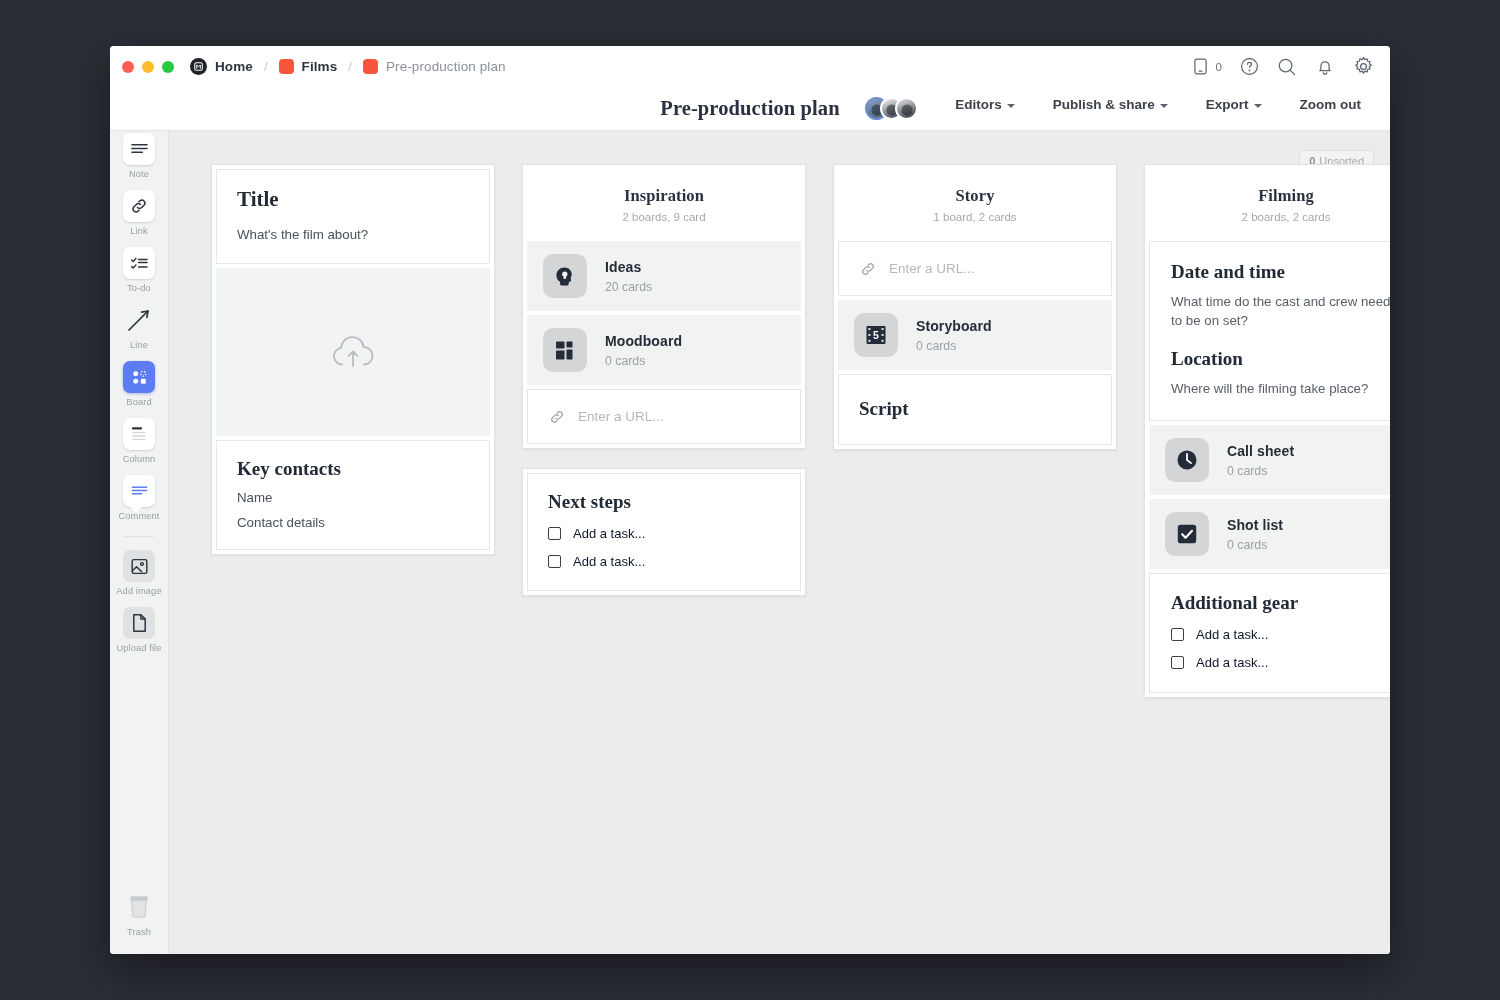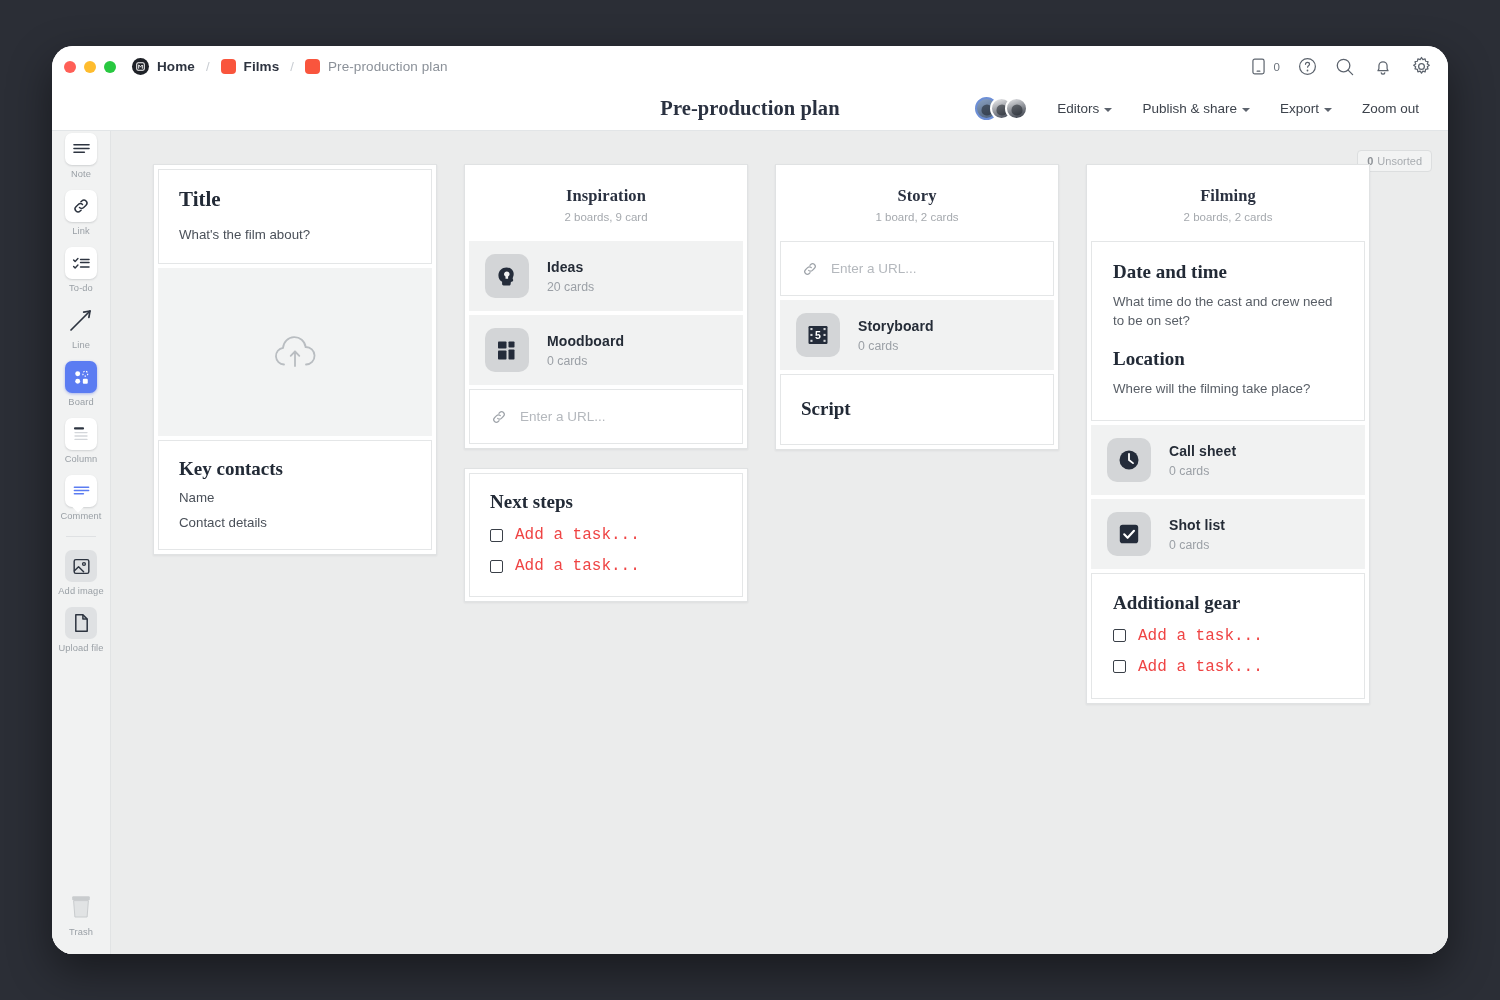--- a/index.html
+++ b/index.html
@@ -8,23 +8,23 @@
     background: #2b2b33;
     font-family: "Liberation Sans", sans-serif;
     overflow: hidden;
   }
   .desktop {
     width: 1500px; height: 1000px;
     background: #2b2e36;
     display: flex; align-items: center; justify-content: center;
   }
   .window {
-    width: 1396px; height: 908px;
+    width: 1280px; height: 908px;
     background: #ffffff;
-    border-radius: 21px;
+    border-radius: 4px;
     overflow: hidden;
     display: flex; flex-direction: column;
     box-shadow: 0 16px 44px rgba(0,0,0,.45);
   }
 
   
   .titlebar {
     height: 41px; min-height: 41px;
     background: #ffffff;
     display: flex; align-items: center;
@@ -66,22 +66,22 @@
   .doc-title {
     position: absolute; left: 0; right: 0;
     text-align: center;
     font-family: "Liberation Serif", "DejaVu Serif", serif;
     font-weight: 700;
     font-size: 20.5px;
     color: #2a3140;
     letter-spacing: .1px;
   }
   .header-right {
-    margin-left: auto; display: flex; align-items: center; gap: 4px;
-    position: relative; z-index: 3;
+    margin-left: auto; display: flex; align-items: flex-start; gap: 12px;
+    position: relative; z-index: 3; font-weight: bold;
   }
   .avatars { display: flex; align-items: center; margin-right: 12px; }
   .av {
     width: 23px; height: 23px; border-radius: 50%;
     border: 2px solid #ffffff;
     margin-left: -8px;
     background: #9aa1ab;
     overflow: hidden; position: relative;
   }
   .av:first-child { margin-left: 0; border-color: #6d8fd6; }
@@ -209,21 +209,21 @@
     background: #ffffff; border: 1px solid #e4e6e7;
     height: 55px; display: flex; align-items: center; gap: 13px;
     padding: 0 21px;
   }
   .urlrow svg { display: block; color: #9fa4aa; }
   .urlrow .ph { font-size: 13.5px; color: #b4b8bd; }
 
   
   .todo-row { display: flex; align-items: center; gap: 12px; margin-top: 13px; }
   .cbx { width: 13px; height: 13px; border: 1.6px solid #3a4048; border-radius: 2px; flex: 0 0 13px; }
-  .todo-ph { font-size: 16px; color: #ef4444; font-family: Liberation Mono, monospace; }
+  .todo-ph { font-size: 13px; color: #0f172a; }
 
   .spacer8 { height: 19px; }
 </style>
 </head>
 <body>
 
 <div class="desktop">
 <div class="window">
 
   <div class="titlebar">

